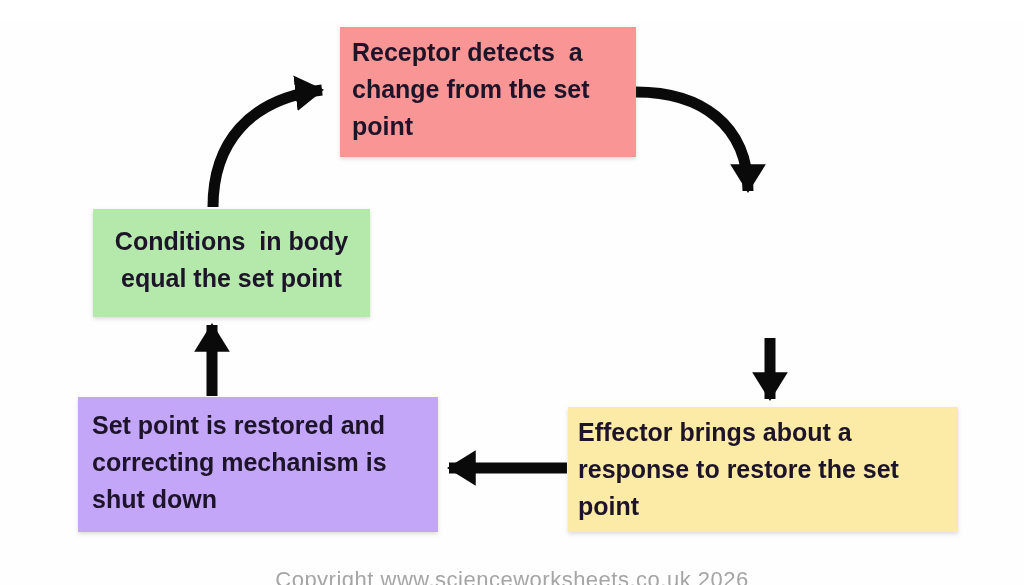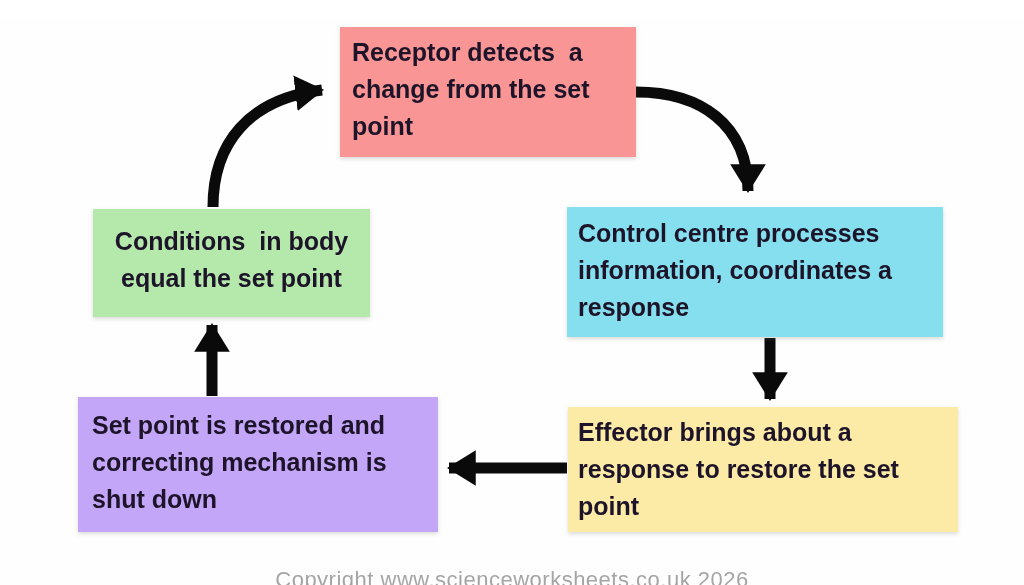--- a/index.html
+++ b/index.html
@@ -66,23 +66,20 @@
     <path d="M 636 73 C 700 73, 748 105, 748 172" fill="none" stroke="#0a0a0a" stroke-width="11" marker-end="url(#ah)"></path>
     <path d="M 770 319 L 770 380" fill="none" stroke="#0a0a0a" stroke-width="11" marker-end="url(#ah)"></path>
     <path d="M 567 449 L 449 449" fill="none" stroke="#0a0a0a" stroke-width="11" marker-end="url(#ah)"></path>
     <path d="M 212 377 L 212 306" fill="none" stroke="#0a0a0a" stroke-width="11" marker-end="url(#ah)"></path>
   </svg>
 
   <div class="node node-receptor" style="background: rgb(249, 149, 149);">Receptor detects  a
 change from the set
 point</div>
 
-  <div class="node node-control" style="background: rgb(133, 223, 238);">Control centre processes
-information, coordinates a
-response</div>
 
   <div class="node node-effector" style="background: rgb(251, 235, 167); padding-left: 10px;">Effector brings about a
 response to restore the set
 point</div>
 
   <div class="node node-conditions" style="background: rgb(181, 232, 171);">Conditions  in body
 equal the set point</div>
 
   <div class="node node-setpoint" style="background: rgb(195, 166, 247);">Set point is restored and
 correcting mechanism is

